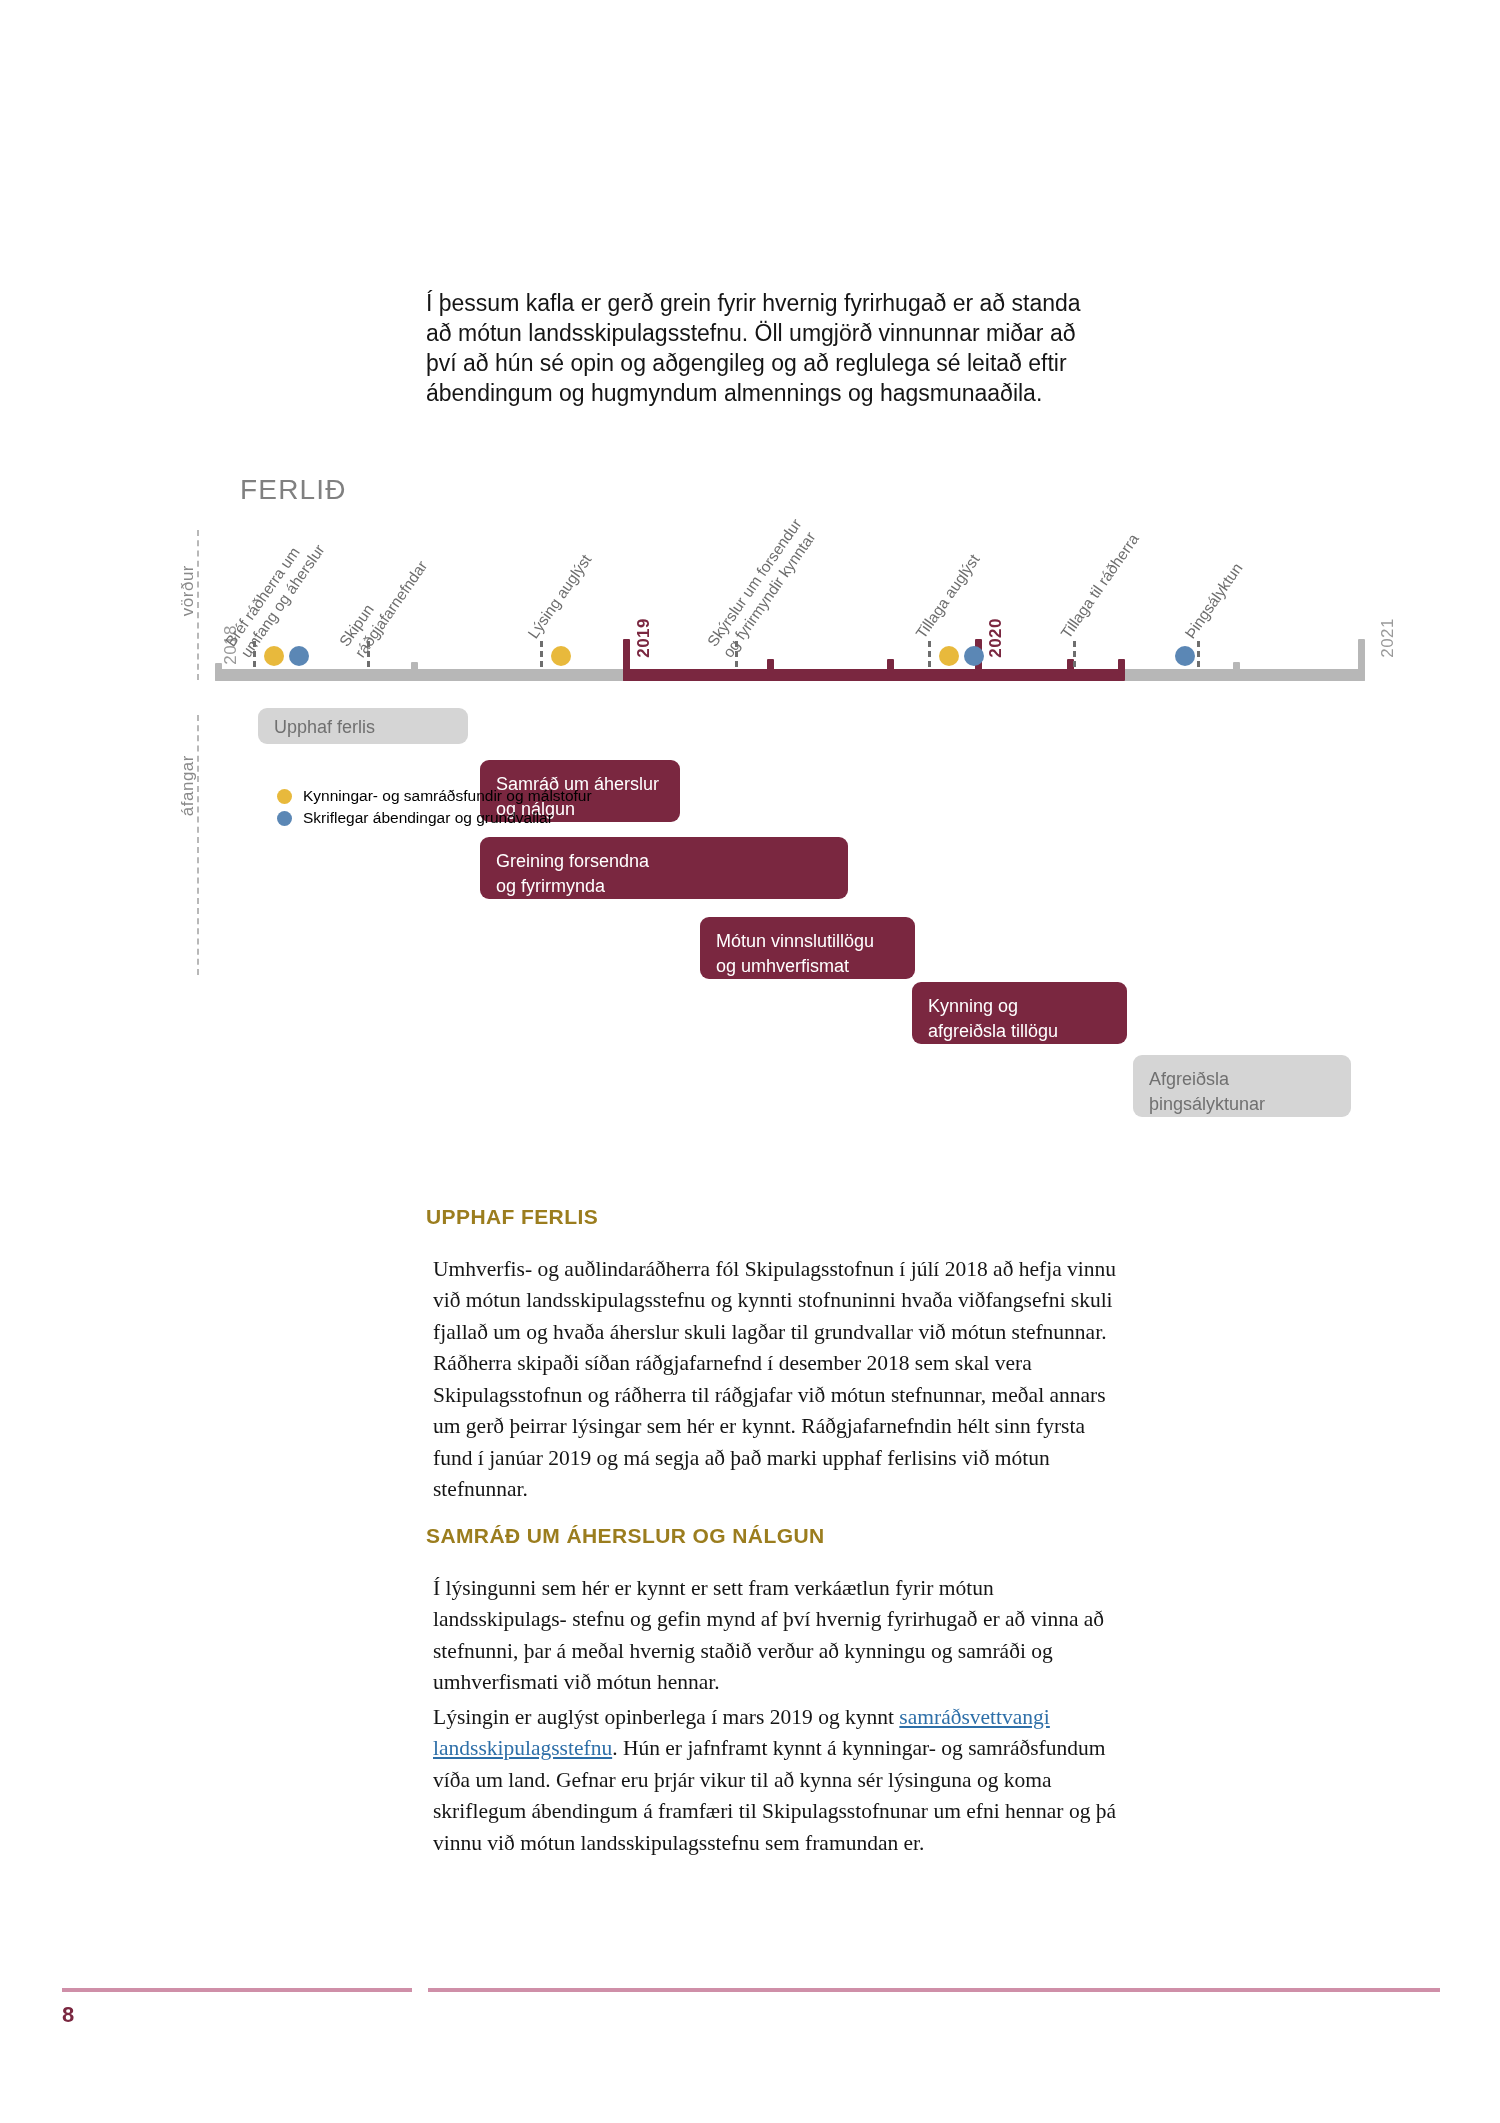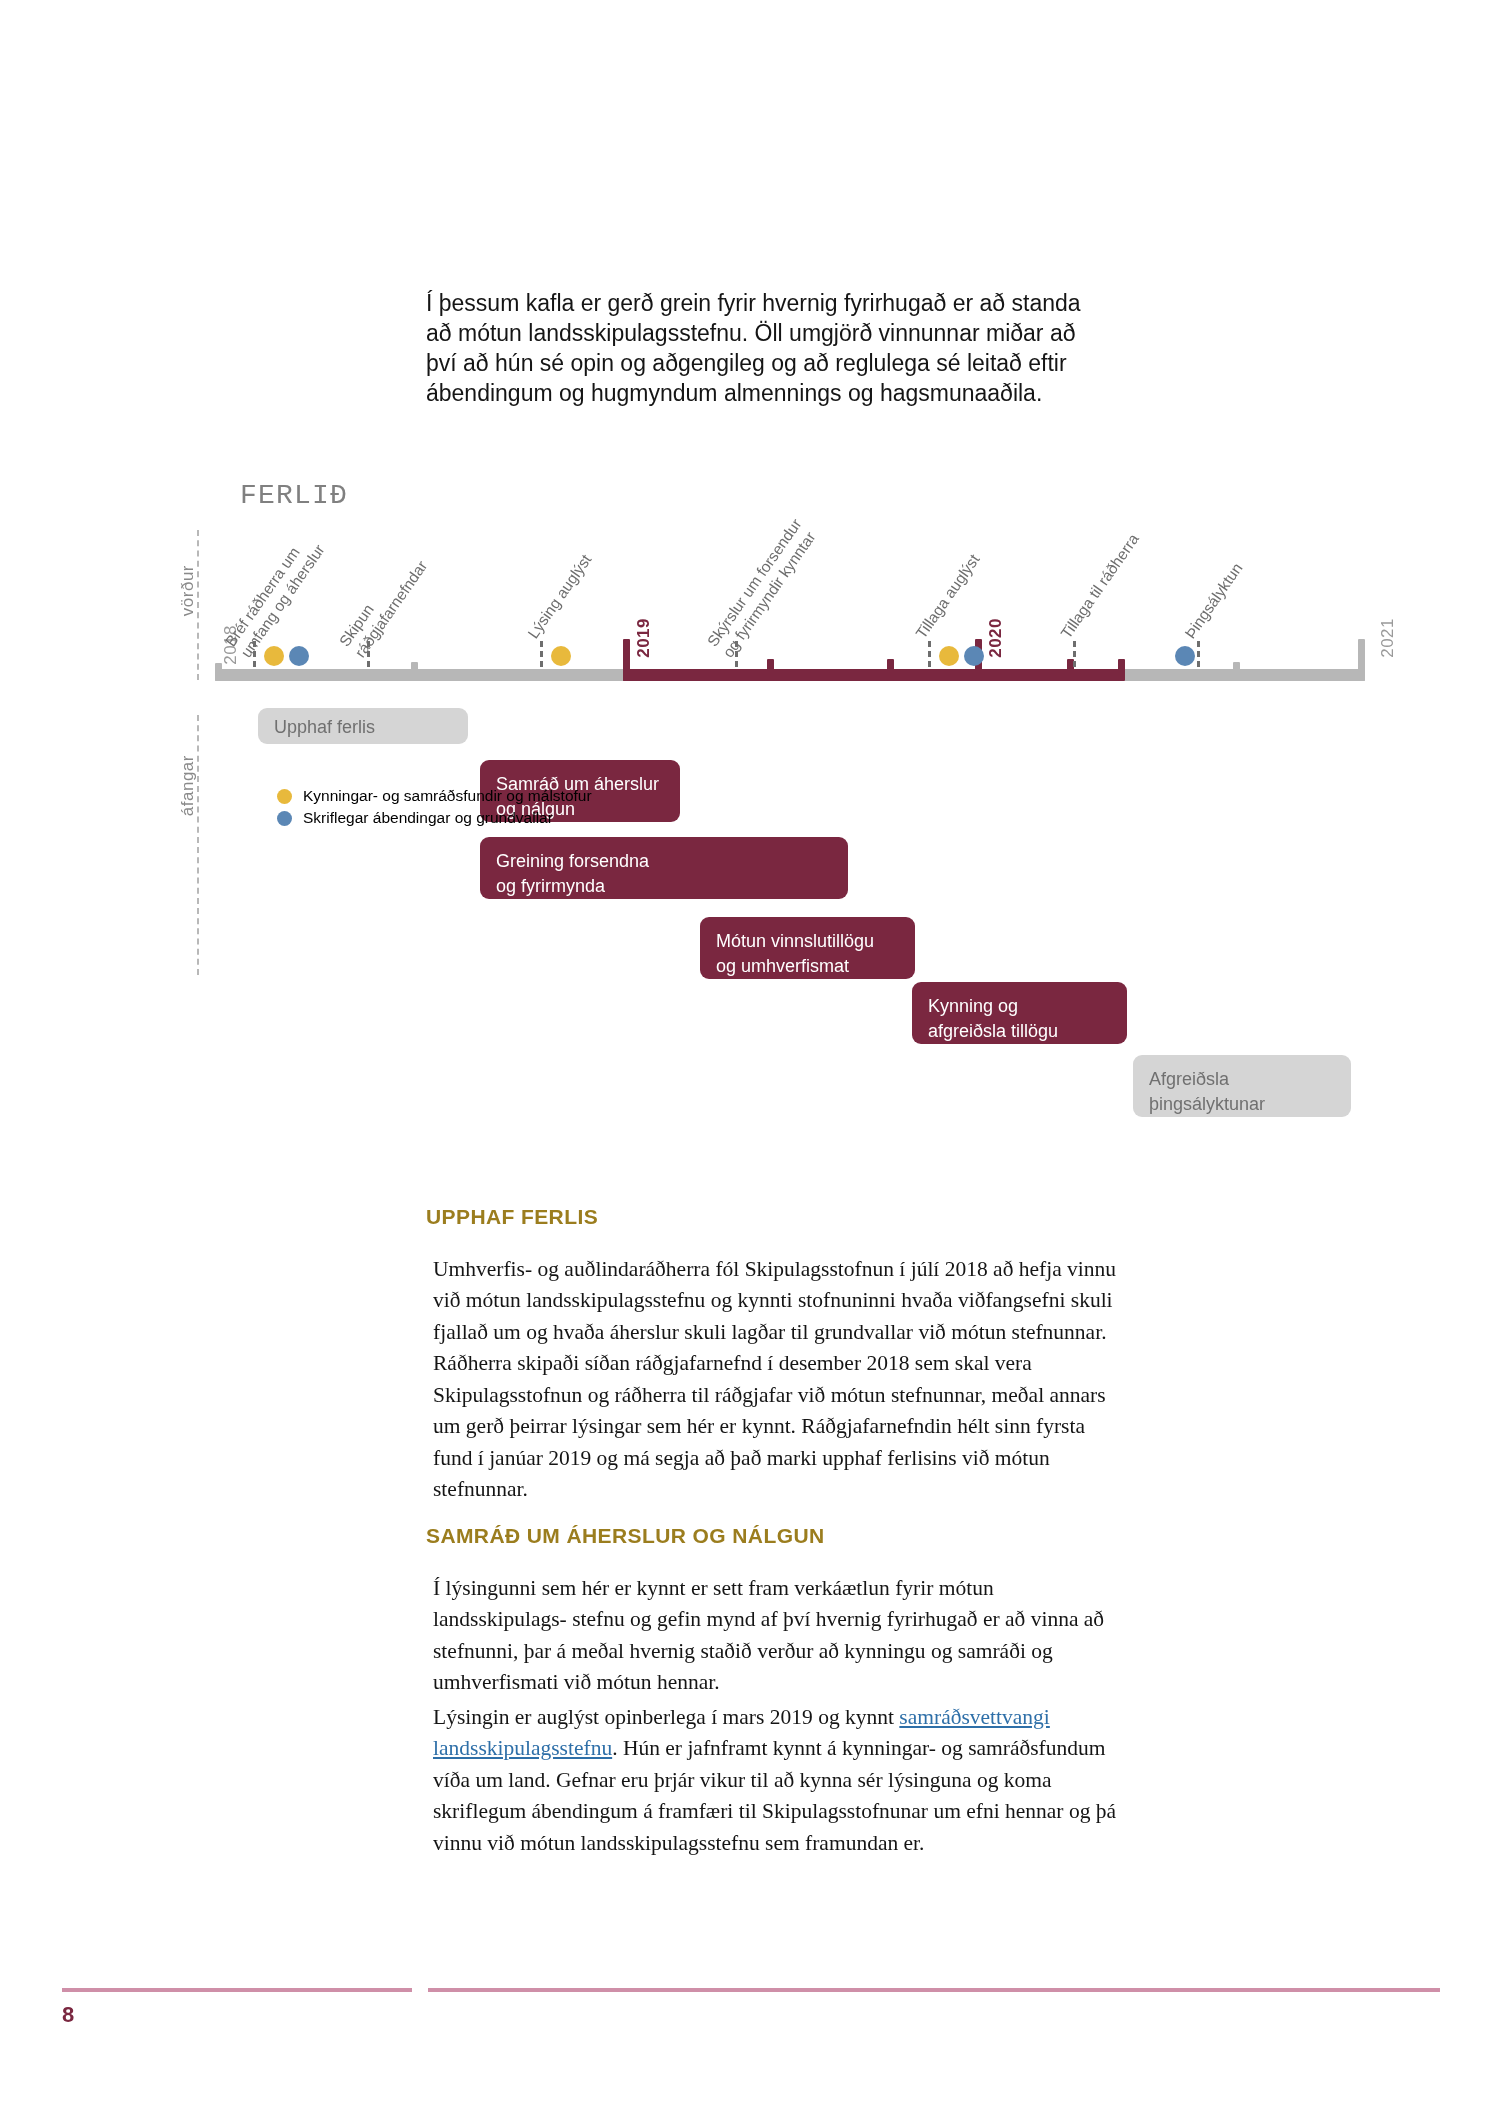--- a/index.html
+++ b/index.html
@@ -19,22 +19,22 @@
   #intro{
     position:absolute;left:426px;top:265px;width:682px;
     font-family:Liberation Sans, sans-serif;font-size:23px;line-height:30px;
     color:#151515;text-align:left;
   }
 
   
   #figure{position:absolute;left:0px;top:455px;width:1500px;height:650px;}
 
   #figure-title{
-    position:absolute;left:240px;top:25px;
-    font-family:Liberation Mono, monospace;
+    position:absolute;left:240px;top:19px;
+    font-family:Liberation Sans, sans-serif;
     font-size:28px;color:#808080;letter-spacing:1.2px;
   }
 
   
   .vdash{position:absolute;border-left:2px dashed #b8b8b8;}
   #vdash-top{left:197px;top:75px;height:150px;}
   #vdash-bottom{left:197px;top:260px;height:260px;}
 
   .axis-side-label{
     position:absolute;

